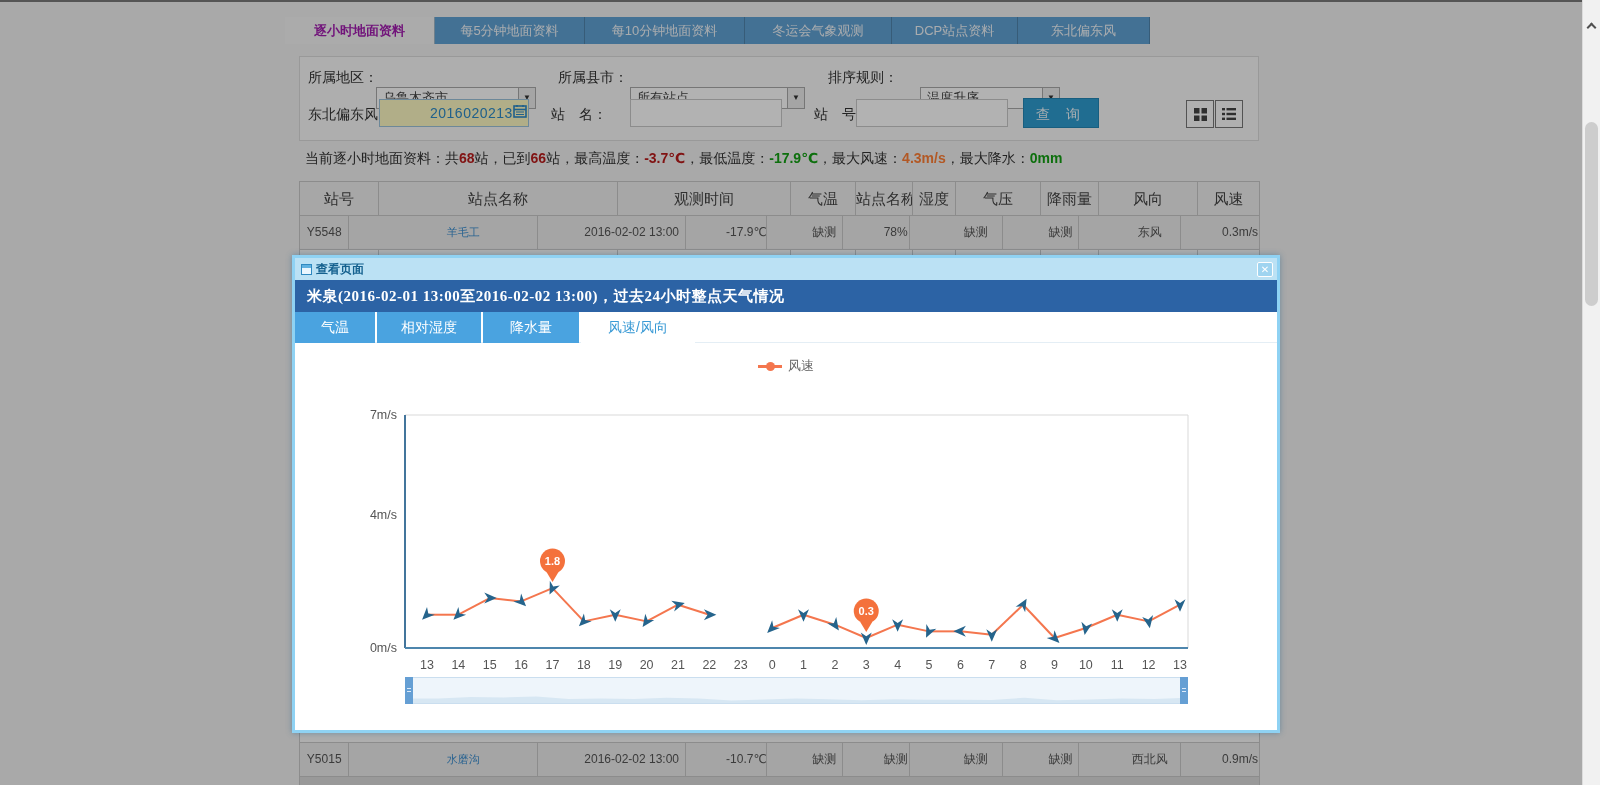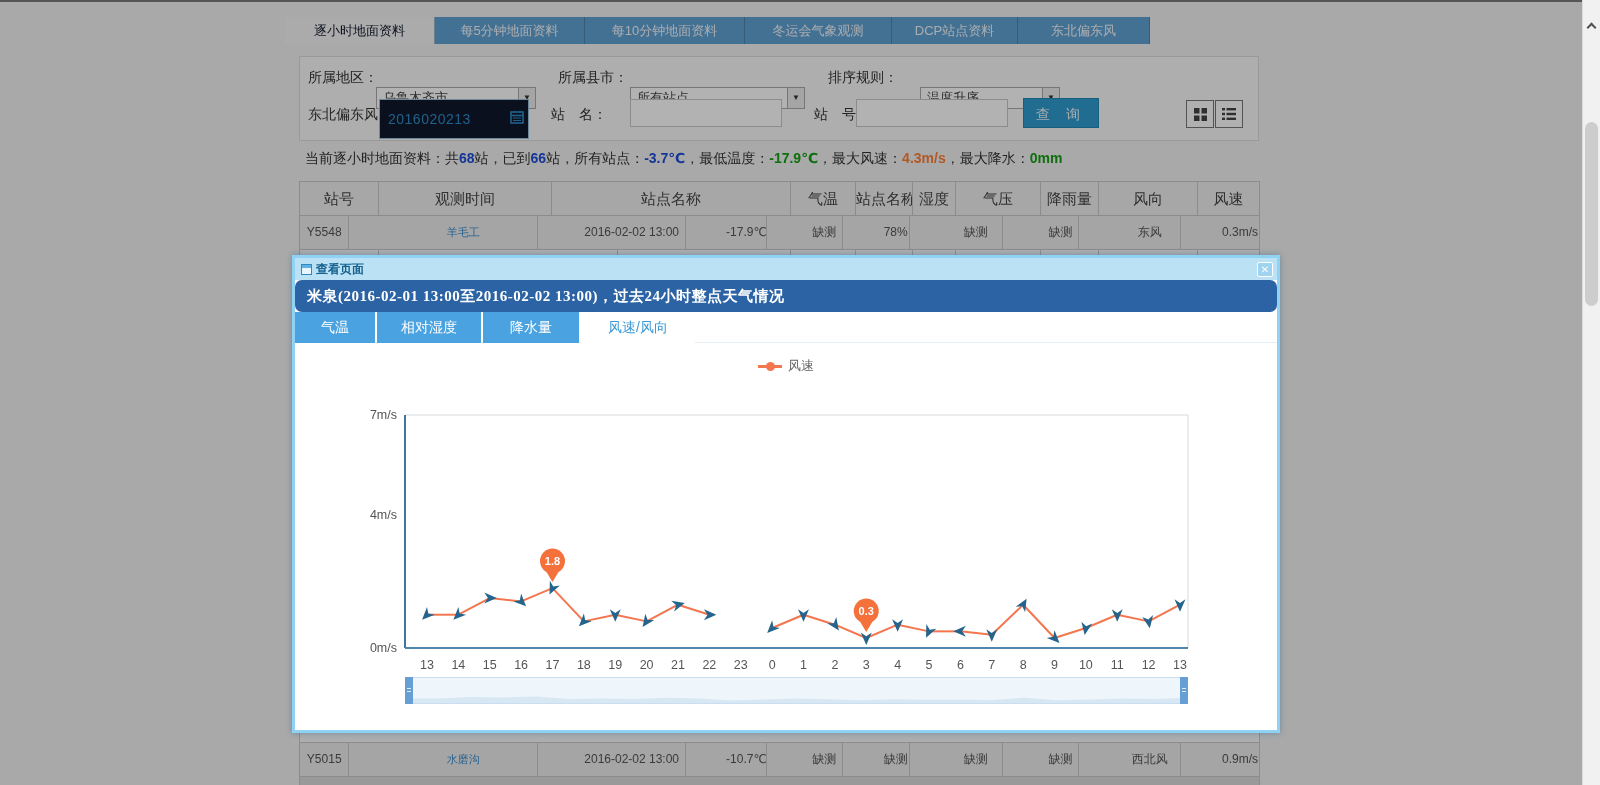--- a/index.html
+++ b/index.html
@@ -7,40 +7,40 @@
     font-family:"Liberation Sans","DejaVu Sans",sans-serif; }
   #stage { position:relative; width:1600px; height:785px; background:#f2f2f2; }
   #stage::before { content:""; position:absolute; left:0; top:0; width:1600px; height:2px; background:#7a7a7a; z-index:2; }
 
   
   .base { position:absolute; inset:0; z-index:1; }
 
   .top-tabs { position:absolute; left:285px; top:17px; height:27px; display:flex; }
   .top-tab { height:27px; line-height:27px; text-align:center; font-size:13px; color:#f2f6fa;
     background:#61a2d4; border-right:1px solid rgba(0,0,0,0.18); cursor:pointer; }
-  .top-tab.active { background:#f5f5f5; color:#0f172a; border-right:1px solid #9fb8c9; }
+  .top-tab.active { background:#f5f5f5; color:#a21caf; border-right:1px solid #9fb8c9;font-weight:bold; }
 
   .filter-panel { position:absolute; left:299px; top:56px; width:960px; height:85px;
     background:#fafafa; border:1px solid #dcdcdc; }
   .f-label { position:absolute; font-size:14px; color:#333; }
   .sel { position:absolute; height:22px; background:#fff; border:1px solid #a9a9a9; display:flex;margin-top:20px; }
   .sel-val { flex:1; font-size:13px; color:#444; line-height:20px; padding-left:6px; overflow:hidden; white-space:nowrap; }
   .sel-btn { width:17px; border-left:1px solid #a9a9a9; background:#ececec; text-align:center;
     font-size:8px; color:#333; line-height:20px; }
   .inp { position:absolute; height:28px; background:#fff; border:1px solid #c9c9c9; }
-  .date-inp { position:absolute; height:40px; background:#0f172a; border:1px solid #9cc3dc; display:flex; align-items:center; }
+  .date-inp { position:absolute; height:28px; background:#fef9c3; border:1px solid #9cc3dc; display:flex; align-items:center;padding-left:42px; }
   .date-val { flex:1; font-size:14px; color:#2e8bc8; padding-left:8px; letter-spacing:0.5px; }
   .cal-btn { width:22px; text-align:center; cursor:pointer; }
   .query-btn { position:absolute; width:76px; height:30px; background:#2f9dd0; color:#eef7fc;
     font-size:14px; text-align:center; line-height:30px; letter-spacing:6px; cursor:pointer; border:1px solid #2387b6; }
   .view-btn { position:absolute; width:28px; height:28px; background:#fdfdfd; border:1px solid #777;
     display:flex; align-items:center; justify-content:center; cursor:pointer; }
 
   .summary { position:absolute; left:305px; top:150px; font-size:14px; color:#333; white-space:nowrap; }
-  .c-red { color:#1d4ed8; font-weight:bold; }
+  .c-red { color:#b91c1c; font-weight:bold; }
   .c-green { color:#14a014; font-weight:bold; }
   .c-orange { color:#ff7f35; font-weight:bold; }
 
   .wtable { position:absolute; left:299px; width:961px; border:1px solid #c9c9c9; border-bottom:none; }
   .trow { display:flex; height:34px; border-bottom:1px solid #c9c9c9; }
   .tcell { border-right:1px solid #c9c9c9; font-size:12px; color:#555; text-align:center;
     line-height:33px; overflow:hidden; white-space:nowrap; }
   .tcell:last-child { border-right:none; }
   .thead .tcell { font-size:15px; color:#444; background:#f0f0f0; }
   .r-odd { background:#ececec;gap:40px; }
@@ -57,21 +57,21 @@
   .modal { position:absolute; left:292px; top:255px; width:988px; height:478px; z-index:10;
     border:3px solid #8fd2f3; background:#fff; box-shadow:0 0 6px rgba(40,100,140,0.45); }
   .m-titlebar { height:22px; background:rgba(168,216,241,0.78); display:flex; align-items:center;
     padding:0 4px 0 6px; }
   .m-title { font-size:12px; color:#15618f; font-weight:bold; margin-left:4px; flex:1; }
   .wicon { width:11px; height:11px; border:1px solid #2f89c0; background:#eaf6fe; position:relative; }
   .wicon::before { content:""; position:absolute; left:0; top:0; right:0; height:3px; background:#5fb1e0; }
   .m-close { width:16px; height:15px; background:#9fd4f0; border:1px solid #fdfdfd; color:#fff;
     font-size:10px; line-height:13px; text-align:center; font-weight:bold; cursor:pointer; border-radius:2px; }
   .m-heading { height:32px; background:#2c63a5; color:#fff; font-size:15px; font-weight:bold;
-    line-height:32px; padding-left:12px; font-family:"Liberation Serif","DejaVu Serif",serif; letter-spacing:0.5px;border-radius:7px; }
+    line-height:32px; padding-left:12px; font-family:"Liberation Serif","DejaVu Serif",serif; letter-spacing:0.5px; }
   .m-tabs { height:31px; background:#fff; display:flex; border-bottom:1px solid #e4eef5; }
   .m-tab { height:31px; line-height:31px; text-align:center; font-size:14px; color:#fff;
     background:#4aa3e0; margin-right:2px; cursor:pointer; }
   .m-tab.active { background:#fff; color:#3a9ad5; }
   .m-content { position:relative; width:982px; height:387px; background:#fff; }
 
   .legend { position:absolute; left:0; top:14px; width:100%; text-align:center; font-size:13px; color:#666; }
   .lg-mark { display:inline-block; width:24px; height:3px; background:#f4764e; position:relative;
     vertical-align:middle; margin-right:6px; border-left:0; }
   .lg-mark::before { content:""; position:absolute; left:8px; top:-3px; width:9px; height:9px;
@@ -160,27 +160,27 @@
             <rect x="0" y="0" width="3" height="2.4" fill="#444"></rect>
             <rect x="4.5" y="0" width="9.5" height="2.4" fill="#444"></rect>
             <rect x="0" y="4.8" width="3" height="2.4" fill="#444"></rect>
             <rect x="4.5" y="4.8" width="9.5" height="2.4" fill="#444"></rect>
             <rect x="0" y="9.6" width="3" height="2.4" fill="#444"></rect>
             <rect x="4.5" y="9.6" width="9.5" height="2.4" fill="#444"></rect>
           </svg>
       </div>
     </div>
 
-    <div class="summary"><span>当前逐小时地面资料：共</span><span class="c-red">68</span><span>站，已到</span><span class="c-red">66</span><span>站，所有站点：</span><span class="c-red">-3.7℃</span><span>，最低温度：</span><span class="c-green">-17.9℃</span><span>，最大风速：</span><span class="c-orange">4.3m/s</span><span>，最大降水：</span><span class="c-green">0mm</span></div>
+    <div class="summary"><span>当前逐小时地面资料：共</span><span class="c-red">68</span><span>站，已到</span><span class="c-red">66</span><span>站，最高温度：</span><span class="c-red">-3.7℃</span><span>，最低温度：</span><span class="c-green">-17.9℃</span><span>，最大风速：</span><span class="c-orange">4.3m/s</span><span>，最大降水：</span><span class="c-green">0mm</span></div>
 
     <div class="wtable" style="top:181px">
       <div class="trow thead">
         <div class="tcell c0">站号</div>
+        <div class="tcell c1">站点名称</div>
         <div class="tcell c2">观测时间</div>
-        <div class="tcell c1">站点名称</div>
         <div class="tcell c3">气温</div>
         <div class="tcell c4">站点名称</div>
         <div class="tcell c5">湿度</div>
         <div class="tcell c6">气压</div>
         <div class="tcell c7">降雨量</div>
         <div class="tcell c8">风向</div>
         <div class="tcell c9">风速</div>
       </div>
       <div class="trow r-odd">
         <div class="tcell c0">Y5548</div>

